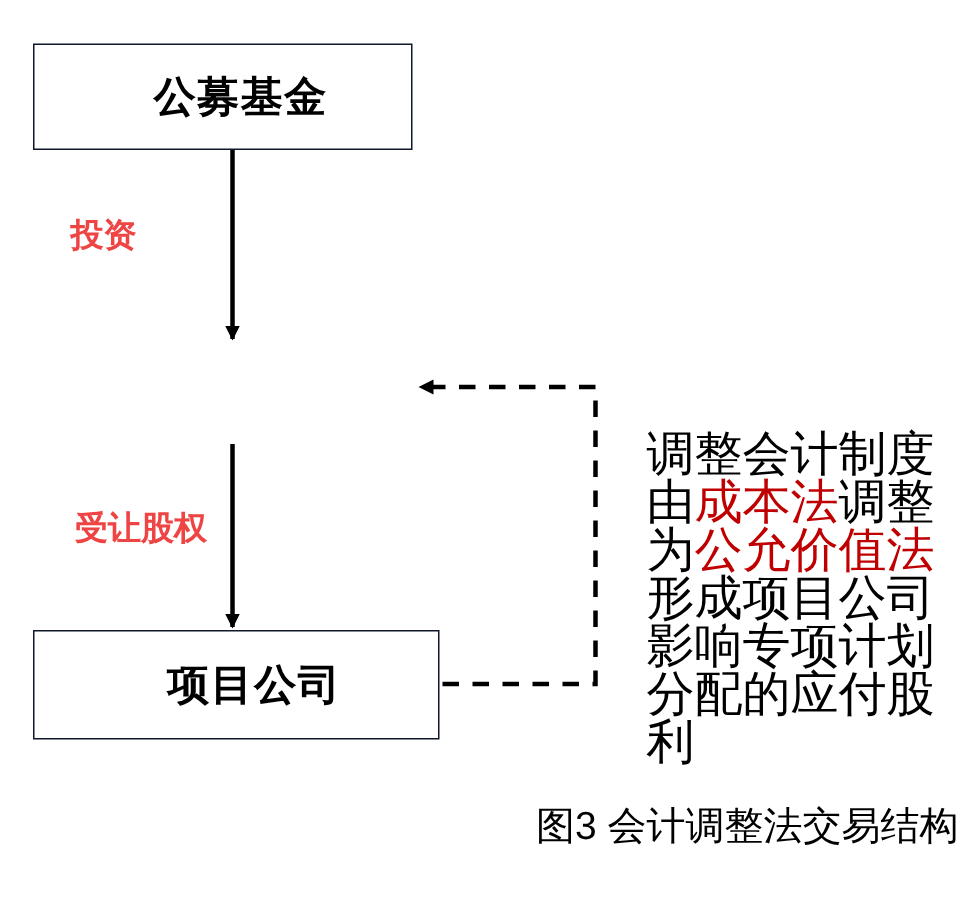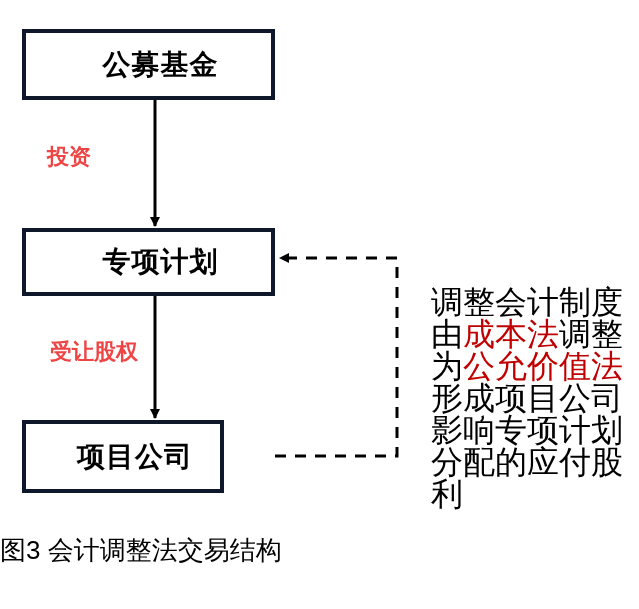--- a/index.html
+++ b/index.html
@@ -23,38 +23,38 @@
     left: 0;
     top: 0;
     width: 639px;
     height: 609px;
     pointer-events: none;
   }
 
   .node-box {
     position: absolute;
     box-sizing: border-box;
-    border: 4px solid #0f172a;
+    border: 1px solid #0f172a;
     background: #ffffff;
     display: flex;
     align-items: center;
     justify-content: center;
     padding-left: 24px;
   }
   .node-label {
     font-size: 28px;
     font-weight: bold;
     letter-spacing: 1px;
     line-height: 1;
     white-space: nowrap;
   }
 
   #node-fund   { left: 22px;  top: 29px;  width: 253px; height: 71px; }
   #node-plan   { left: 22px;  top: 228px; width: 253px; height: 68px; }
-  #node-project{ left: 22px;  top: 420px; width: 202px; height: 73px; }
+  #node-project{ left: 22px;  top: 420px; width: 271px; height: 73px; }
 
   .edge-label {
     position: absolute;
     font-size: 22px;
     font-weight: bold;
     line-height: 1;
     white-space: nowrap;
     color: #ef4444;
   }
   #label-invest   { left: 47px; top: 146px; }
@@ -73,21 +73,21 @@
     word-break: break-all;
     margin-left: 16px;
   }
   #annotation .hl { color: #c00000; }
 
   #caption {
     position: absolute;
     left: 0;
     top: 535px;
     width: 639px;
-    text-align: left;
+    text-align: right;
     font-size: 26px;
     line-height: 1.2;
     color: #000000;
     white-space: nowrap;
   }
 </style>
 </head>
 <body>
 
 <div id="canvas">
@@ -106,23 +106,20 @@
 
     <line x1="155" y1="296" x2="155" y2="418" stroke="#000000" stroke-width="3" marker-end="url(#arrow-solid)"></line>
 
     <path d="M275,456 L397,456 L397,258 L280,258" fill="none" stroke="#000000" stroke-width="3" stroke-dasharray="11 9" marker-end="url(#arrow-dash)"></path>
   </svg>
 
   <div class="node-box" id="node-fund">
     <span class="node-label">公募基金</span>
   </div>
 
-  <div class="node-box" id="node-plan">
-    <span class="node-label">专项计划</span>
-  </div>
 
   <div class="node-box" id="node-project">
     <span class="node-label">项目公司</span>
   </div>
 
   <div class="edge-label" id="label-invest">投资</div>
 
   <div class="edge-label" id="label-transfer">受让股权</div>
 
   <div id="annotation"><span>调整会计制度由</span><span class="hl" style="color: rgb(192, 0, 0);">成本法</span><span>调整为</span><span class="hl" style="color: rgb(192, 0, 0);">公允价值法</span><span>形成项目公司影响专项计划分配的应付股利</span></div>

